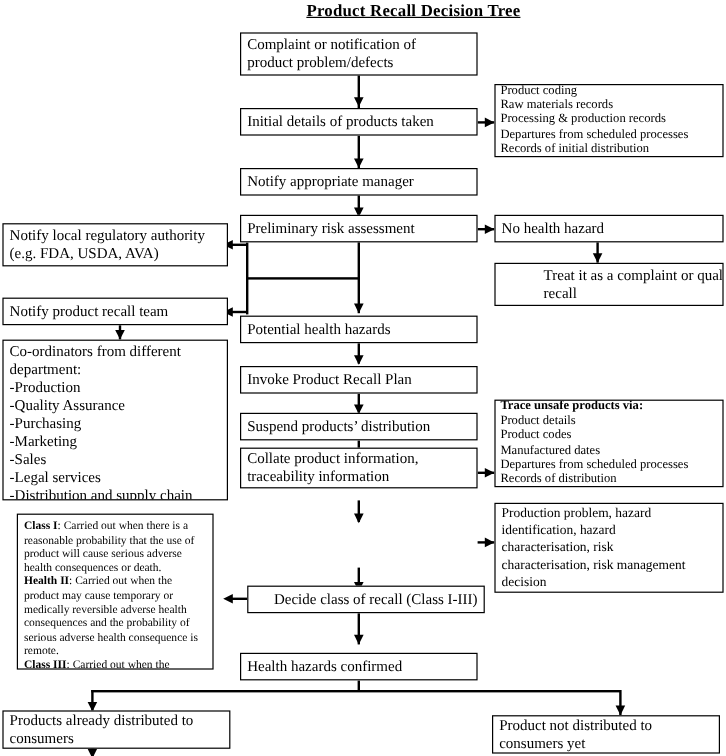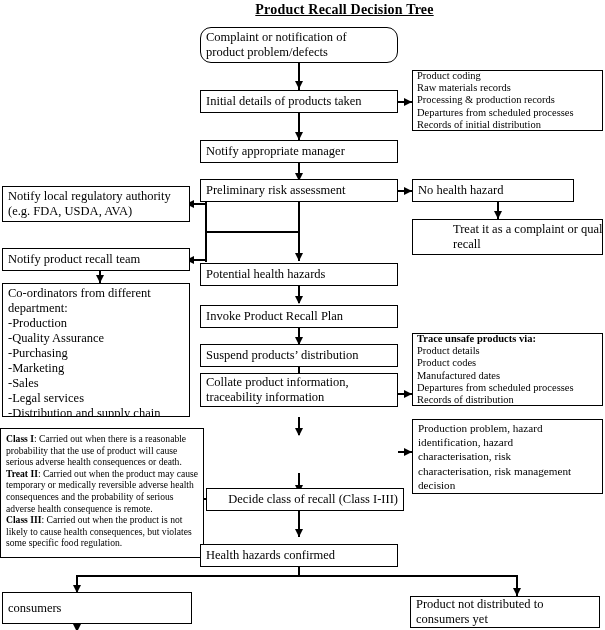--- a/index.html
+++ b/index.html
@@ -159,21 +159,21 @@
   <div class="vline" style="left:298px; top:567px; height:9px;"></div>
   <div class="hline" style="left:76px; top:575px; width:441px;"></div>
   <div class="vline" style="left:76px; top:575px; height:18px;"></div>
   <div class="arw down" style="left:72.5px; top:585px;"></div>
   <div class="vline" style="left:516px; top:575px; height:21px;"></div>
   <div class="arw down" style="left:512.5px; top:588px;"></div>
 
   <div class="vline" style="left:76px; top:622px; height:8px;"></div>
   <div class="arw down" style="left:72.5px; top:624px;"></div>
 
-  <div class="box vcenter" style="left:200px; top:27px; width:198px; height:36px;border-radius:11px;">
+  <div class="box vcenter" style="left:200px; top:27px; width:198px; height:36px;">
     <div class="ln">Complaint or notification of</div>
     <div class="ln">product problem/defects</div>
   </div>
 
   <div class="box vcenter" style="left:200px; top:90px; width:198px; height:23px;">
     <div class="ln">Initial details of products taken</div>
   </div>
 
   <div class="box small vcenter" style="left:412px; top:70px; width:191px; height:61px;">
     <div class="ln">Product coding</div>
@@ -184,21 +184,21 @@
   </div>
 
   <div class="box vcenter" style="left:200px; top:140px; width:198px; height:23px;">
     <div class="ln">Notify appropriate manager</div>
   </div>
 
   <div class="box vcenter" style="left:200px; top:179px; width:198px; height:23px;">
     <div class="ln">Preliminary risk assessment</div>
   </div>
 
-  <div class="box vcenter" style="left:412px; top:179px; width:162px; height:23px;">
+  <div class="box vcenter" style="left:412px; top:179px; width:191px; height:23px;">
     <div class="ln">No health hazard</div>
   </div>
 
   <div class="box vcenter" style="left:412px; top:219px; width:191px; height:36px;padding-left:40px;">
     <div class="ln">Treat it as a complaint or quality</div>
     <div class="ln">recall</div>
   </div>
 
   <div class="box vcenter" style="left:2px; top:186px; width:188px; height:36px;">
     <div class="ln">Notify local regulatory authority</div>
@@ -215,26 +215,26 @@
     <div class="ln">-Production</div>
     <div class="ln">-Quality Assurance</div>
     <div class="ln">-Purchasing</div>
     <div class="ln">-Marketing</div>
     <div class="ln">-Sales</div>
     <div class="ln">-Legal services</div>
     <div class="ln">-Distribution and supply chain</div>
 
   </div>
 
-  <div class="box small" style="left:0; top:428px; width:204px; height:130px; padding:4px 5px; font-size:9.6px; line-height:11.6px;">
+  <div class="box small" style="left:14px; top:428px; width:164px; height:130px; padding:4px 5px; font-size:9.6px; line-height:11.6px;">
     <div>
       <span class="cls">Class I</span><span>: Carried out when there is a reasonable probability that the use of product will cause serious adverse health consequences or death.</span>
     </div>
     <div>
-      <span class="cls">Treat II</span><span>: Carried out when the product may cause temporary or medically reversible adverse health consequences and the probability of serious adverse health consequence is remote.</span>
+      <span class="cls">Health II</span><span>: Carried out when the product may cause temporary or medically reversible adverse health consequences and the probability of serious adverse health consequence is remote.</span>
     </div>
     <div>
       <span class="cls">Class III</span><span>: Carried out when the product is not likely to cause health consequences, but violates some specific food regulation.</span>
     </div>
   </div>
 
   <div class="box vcenter" style="left:200px; top:263px; width:198px; height:23px;">
     <div class="ln">Potential health hazards</div>
   </div>
 
@@ -271,20 +271,21 @@
 
   <div class="box vcenter" style="left:206px; top:488px; width:198px; height:23px;text-align:right;">
     <div class="ln">Decide class of recall (Class I-III)</div>
   </div>
 
   <div class="box vcenter" style="left:200px; top:544px; width:198px; height:23px;">
     <div class="ln">Health hazards confirmed</div>
   </div>
 
   <div class="box vcenter" style="left:2px; top:592px; width:190px; height:32px;">
+    <div class="ln">Products already distributed to</div>
     <div class="ln">consumers</div>
   </div>
 
   <div class="box vcenter" style="left:410px; top:596px; width:190px; height:32px;">
     <div class="ln">Product not distributed to</div>
     <div class="ln">consumers yet</div>
   </div>
 
 </div>
 

